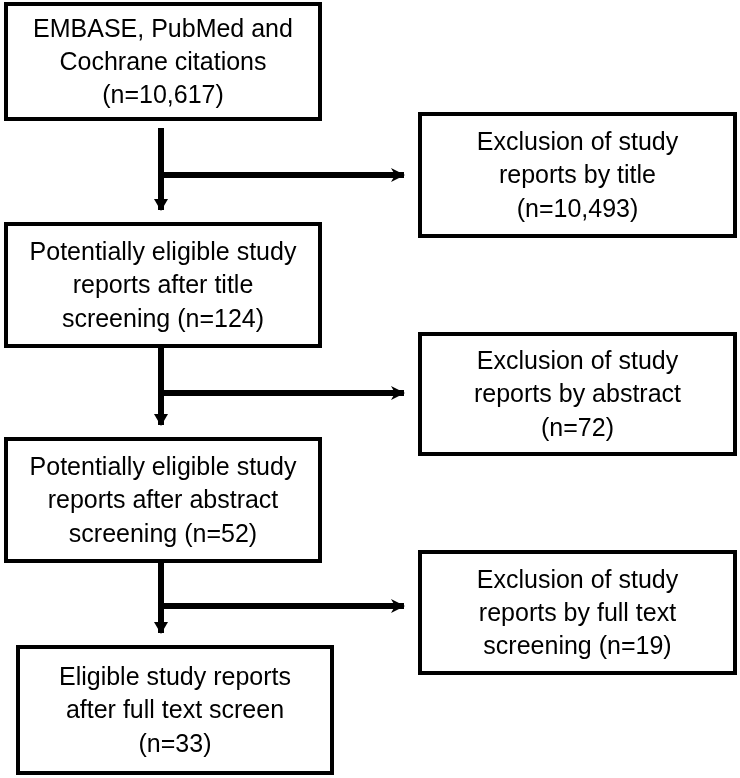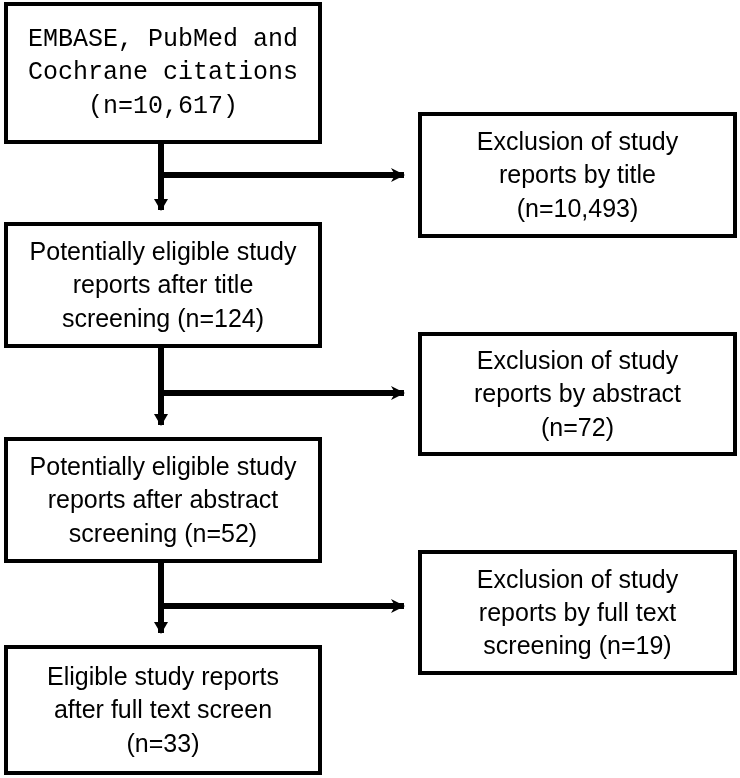--- a/index.html
+++ b/index.html
@@ -29,24 +29,24 @@
     justify-content: center;
     text-align: center;
     color: #000000;
     font-size: 25px;
     line-height: 1.33;
     padding: 4px 14px;
     white-space: pre-line;
   }
 
   
-  .stage-1 { left: 4px;   top: 2px;   width: 318px; height: 142px; font-family: Liberation Mono, monospace; }
+  .stage-1 { left: 4px;   top: 2px;   width: 318px; height: 119px; }
   .stage-2 { left: 4px;   top: 222px; width: 318px; height: 126px; }
   .stage-3 { left: 4px;   top: 437px; width: 318px; height: 126px; }
-  .stage-4 { left: 4px;   top: 645px; width: 318px; height: 130px; }
+  .stage-4 { left: 16px;   top: 645px; width: 318px; height: 130px; }
 
   
   .excl-1 { left: 418px; top: 112px; width: 319px; height: 126px; }
   .excl-2 { left: 418px; top: 332px; width: 319px; height: 124px; }
   .excl-3 { left: 418px; top: 550px; width: 319px; height: 125px; }
 
   
   .connector-layer {
     position: absolute;
     left: 0;

